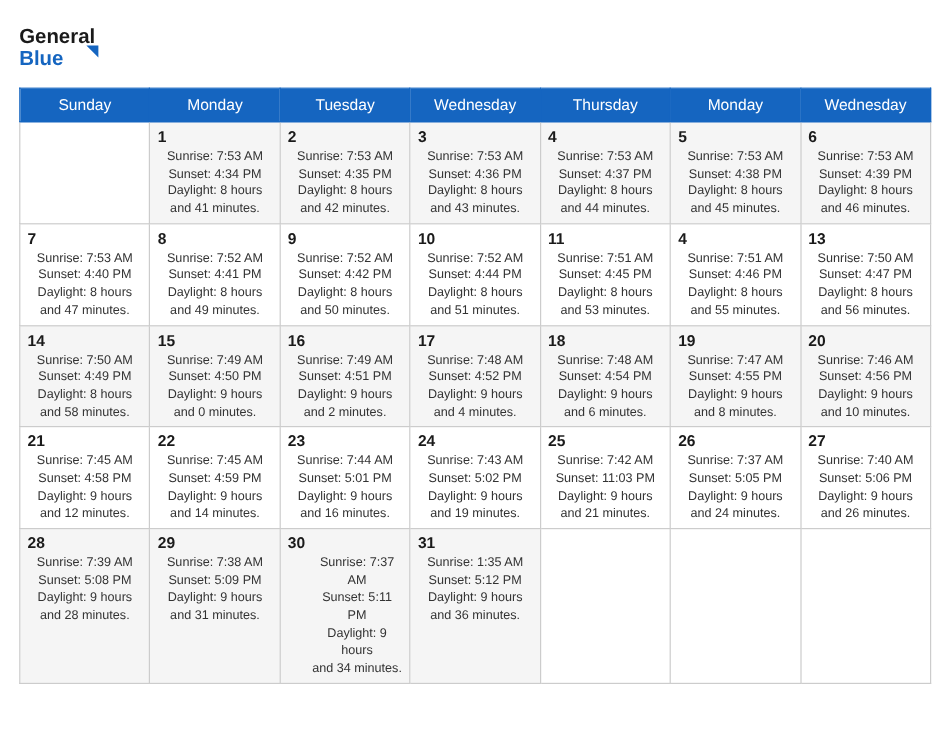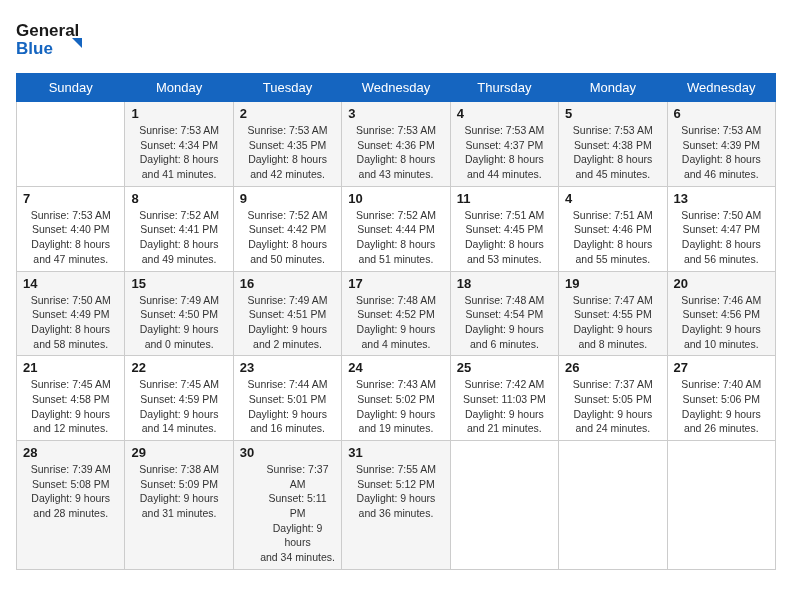--- a/index.html
+++ b/index.html
@@ -327,21 +327,21 @@
         </td>
         <td>
           <span class="day-number">30</span>
           <div class="day-detail" style="white-space: pre-line; margin-left: 20px;">Sunrise: 7:37 AM
 Sunset: 5:11 PM
 Daylight: 9 hours
 and 34 minutes.</div>
         </td>
         <td>
           <span class="day-number">31</span>
-          <div class="day-detail" style="white-space: pre-line;">Sunrise: 7:55 AM
+          <div class="day-detail" style="white-space: pre-line;">Sunrise: 1:35 AM
 Sunset: 5:12 PM
 Daylight: 9 hours
 and 36 minutes.</div>
         </td>
         <td class="empty-cell"></td>
         <td class="empty-cell"></td>
         <td class="empty-cell"></td>
       </tr>
     </tbody>
 </table>

